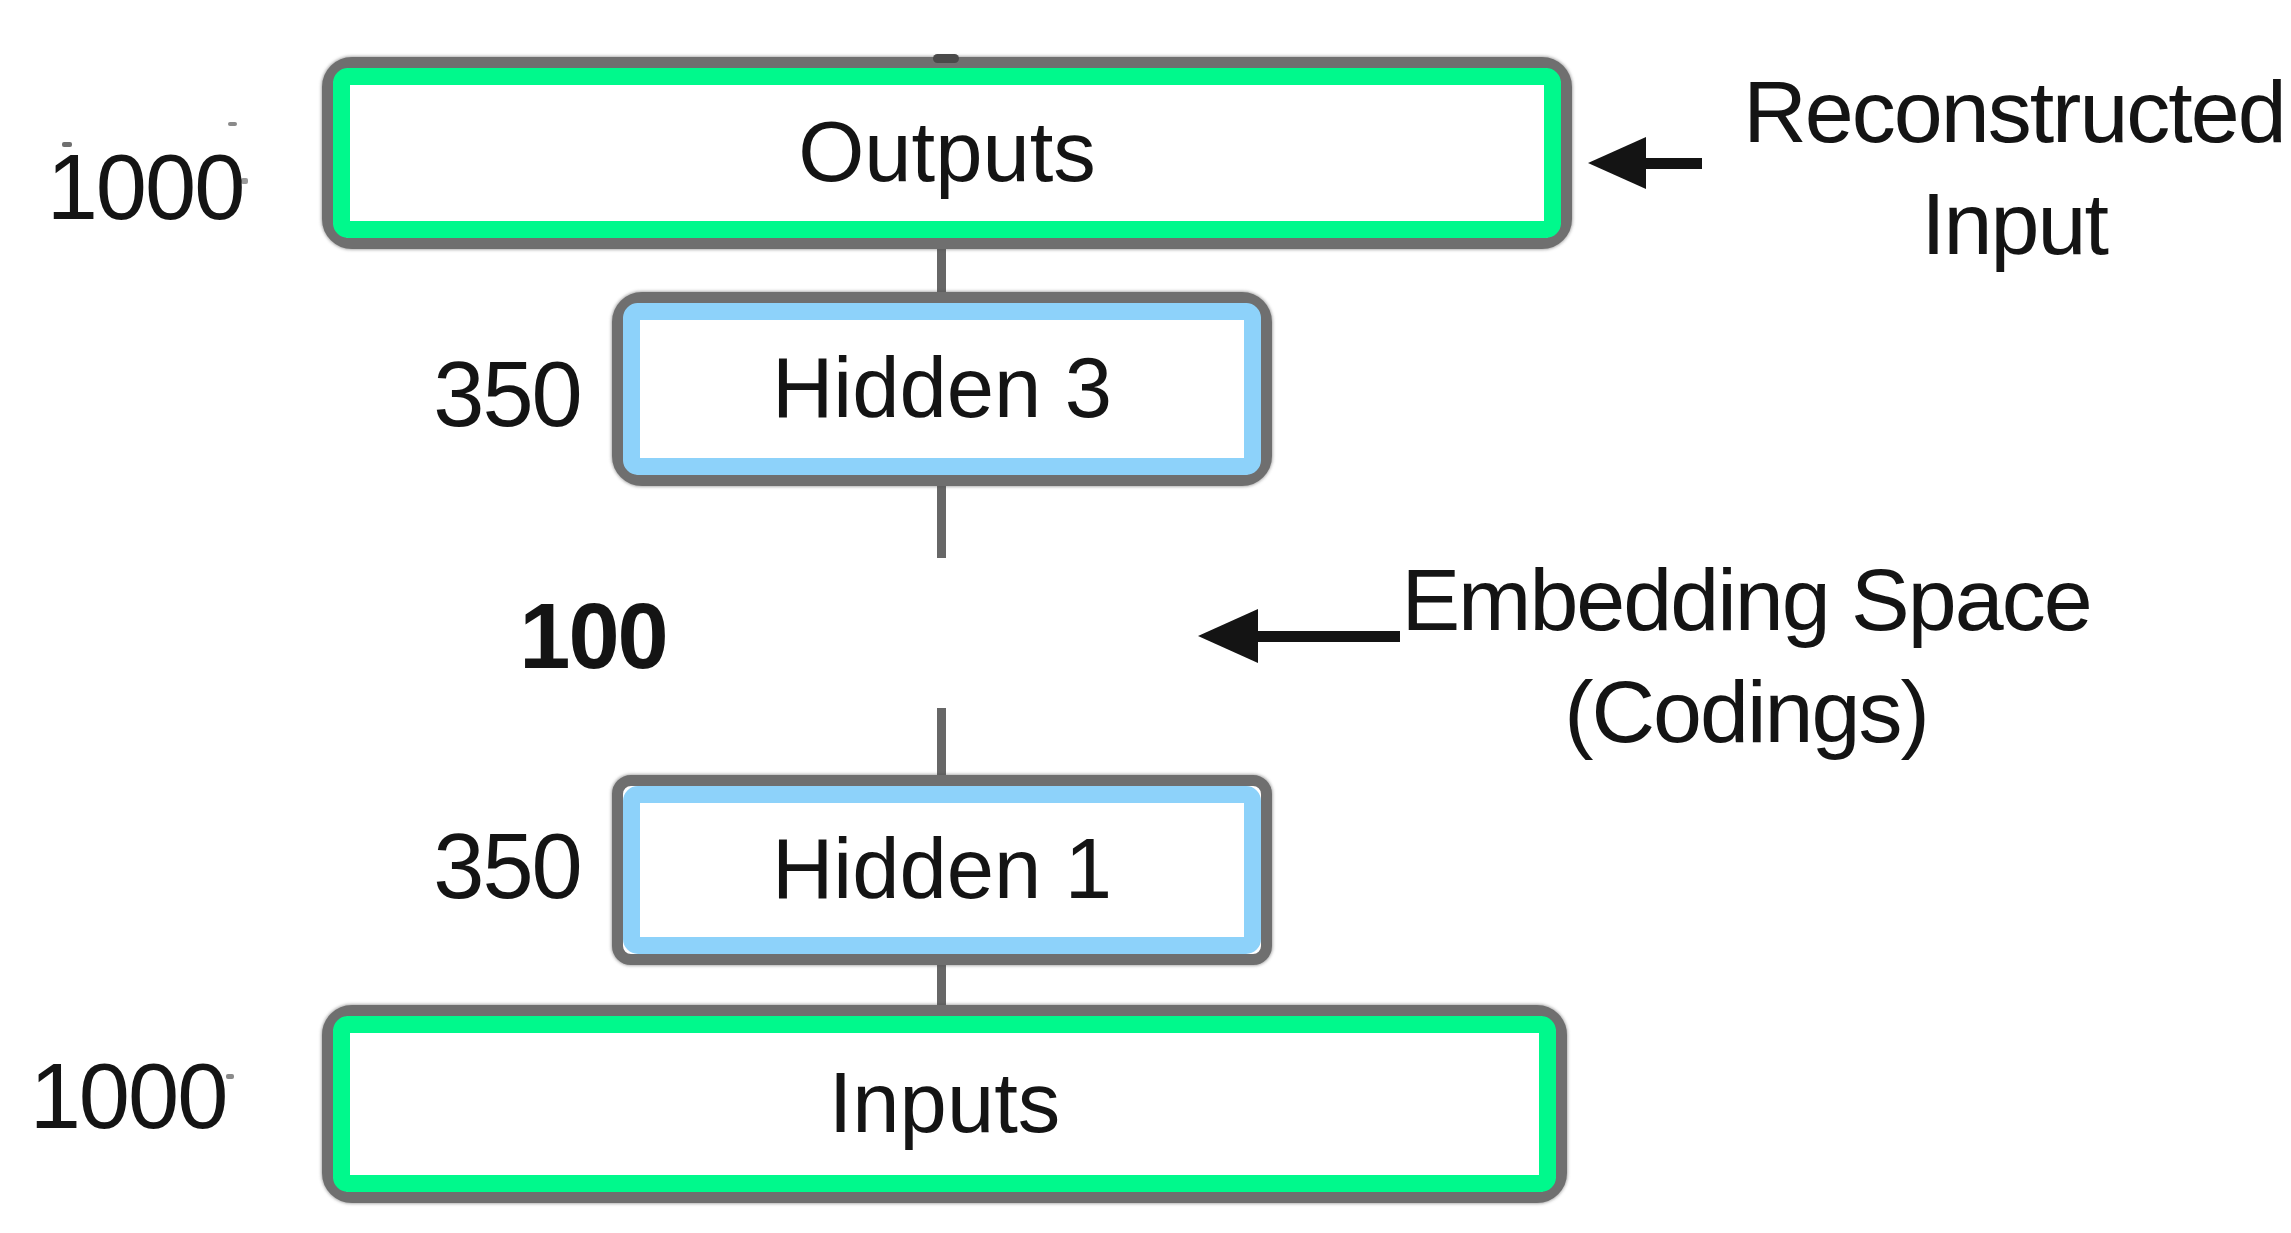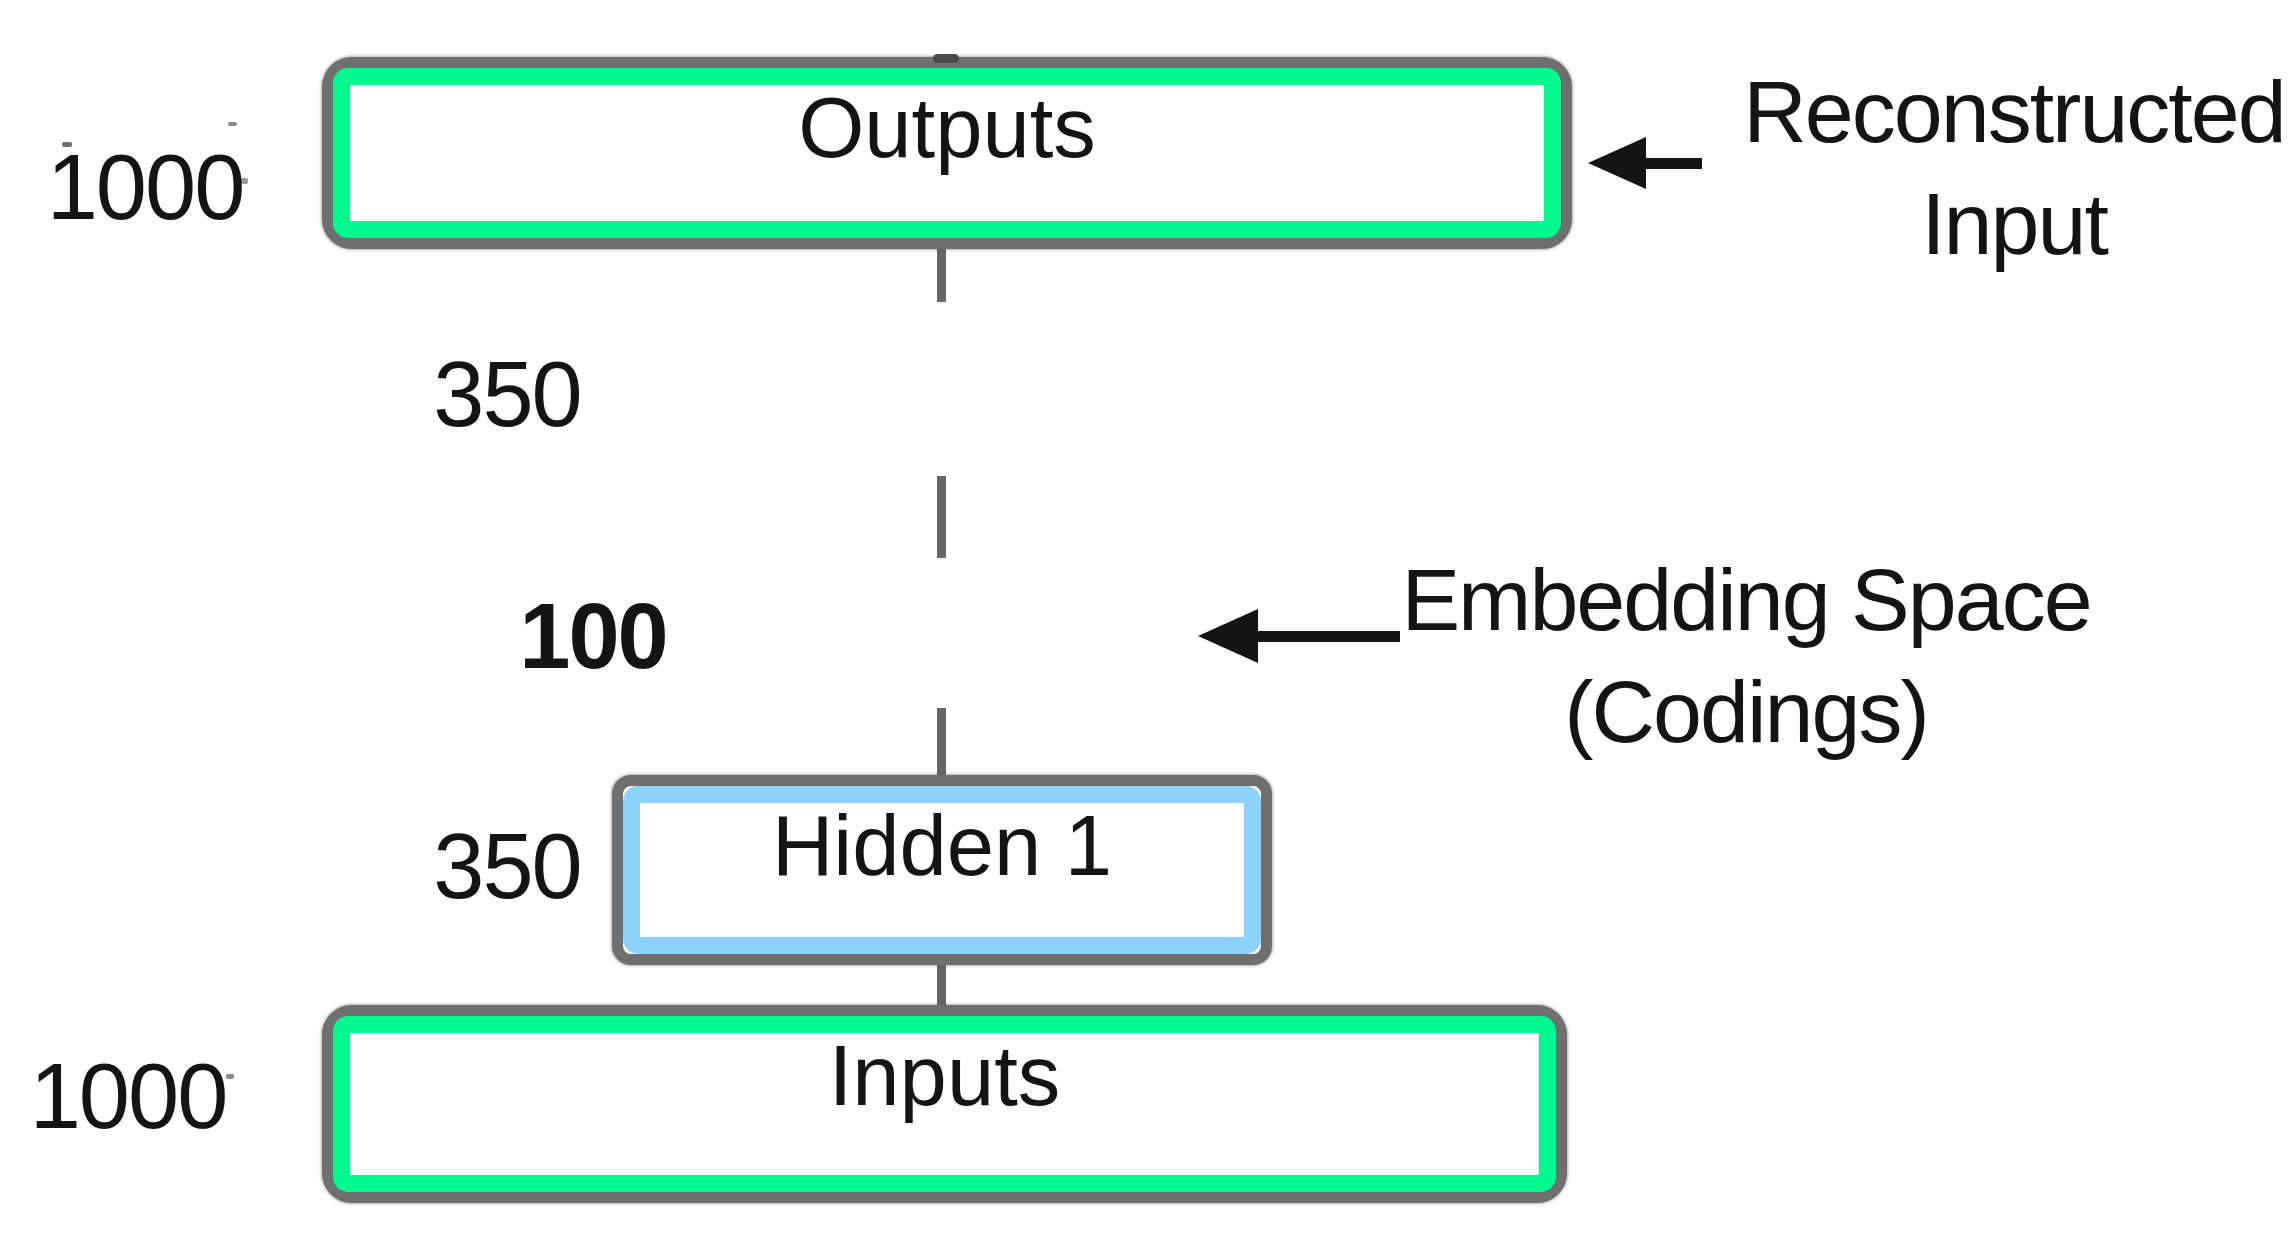--- a/index.html
+++ b/index.html
@@ -42,20 +42,21 @@
   }
   .node-inner {
     position: absolute;
     inset: 0;
     box-sizing: border-box;
     border-radius: 15px;
     border-style: solid;
     border-width: 17px;
     background: #ffffff;
     display: flex;
+    align-items: center;
     justify-content: center;
   }
   .node-label {
     font-size: 85px;
     line-height: 1;
     color: #141414;
     white-space: nowrap;
     padding-bottom: 4px;
   }
   .border-green .node-inner { border-color: #00F98C; }
@@ -151,20 +152,25 @@
   <div class="connector conn-3"></div>
   <div class="connector conn-4"></div>
 
   <div class="node node-outputs border-green">
     <div class="node-inner">
       <span class="node-label">Outputs</span>
     </div>
   </div>
   <div class="notch"></div>
 
+  <div class="node node-hidden3 border-blue">
+    <div class="node-inner">
+      <span class="node-label">Hidden 3</span>
+    </div>
+  </div>
 
 
   <div class="node node-hidden1 border-blue">
     <div class="node-inner">
       <span class="node-label">Hidden 1</span>
     </div>
   </div>
 
   <div class="node node-inputs border-green">
     <div class="node-inner">

